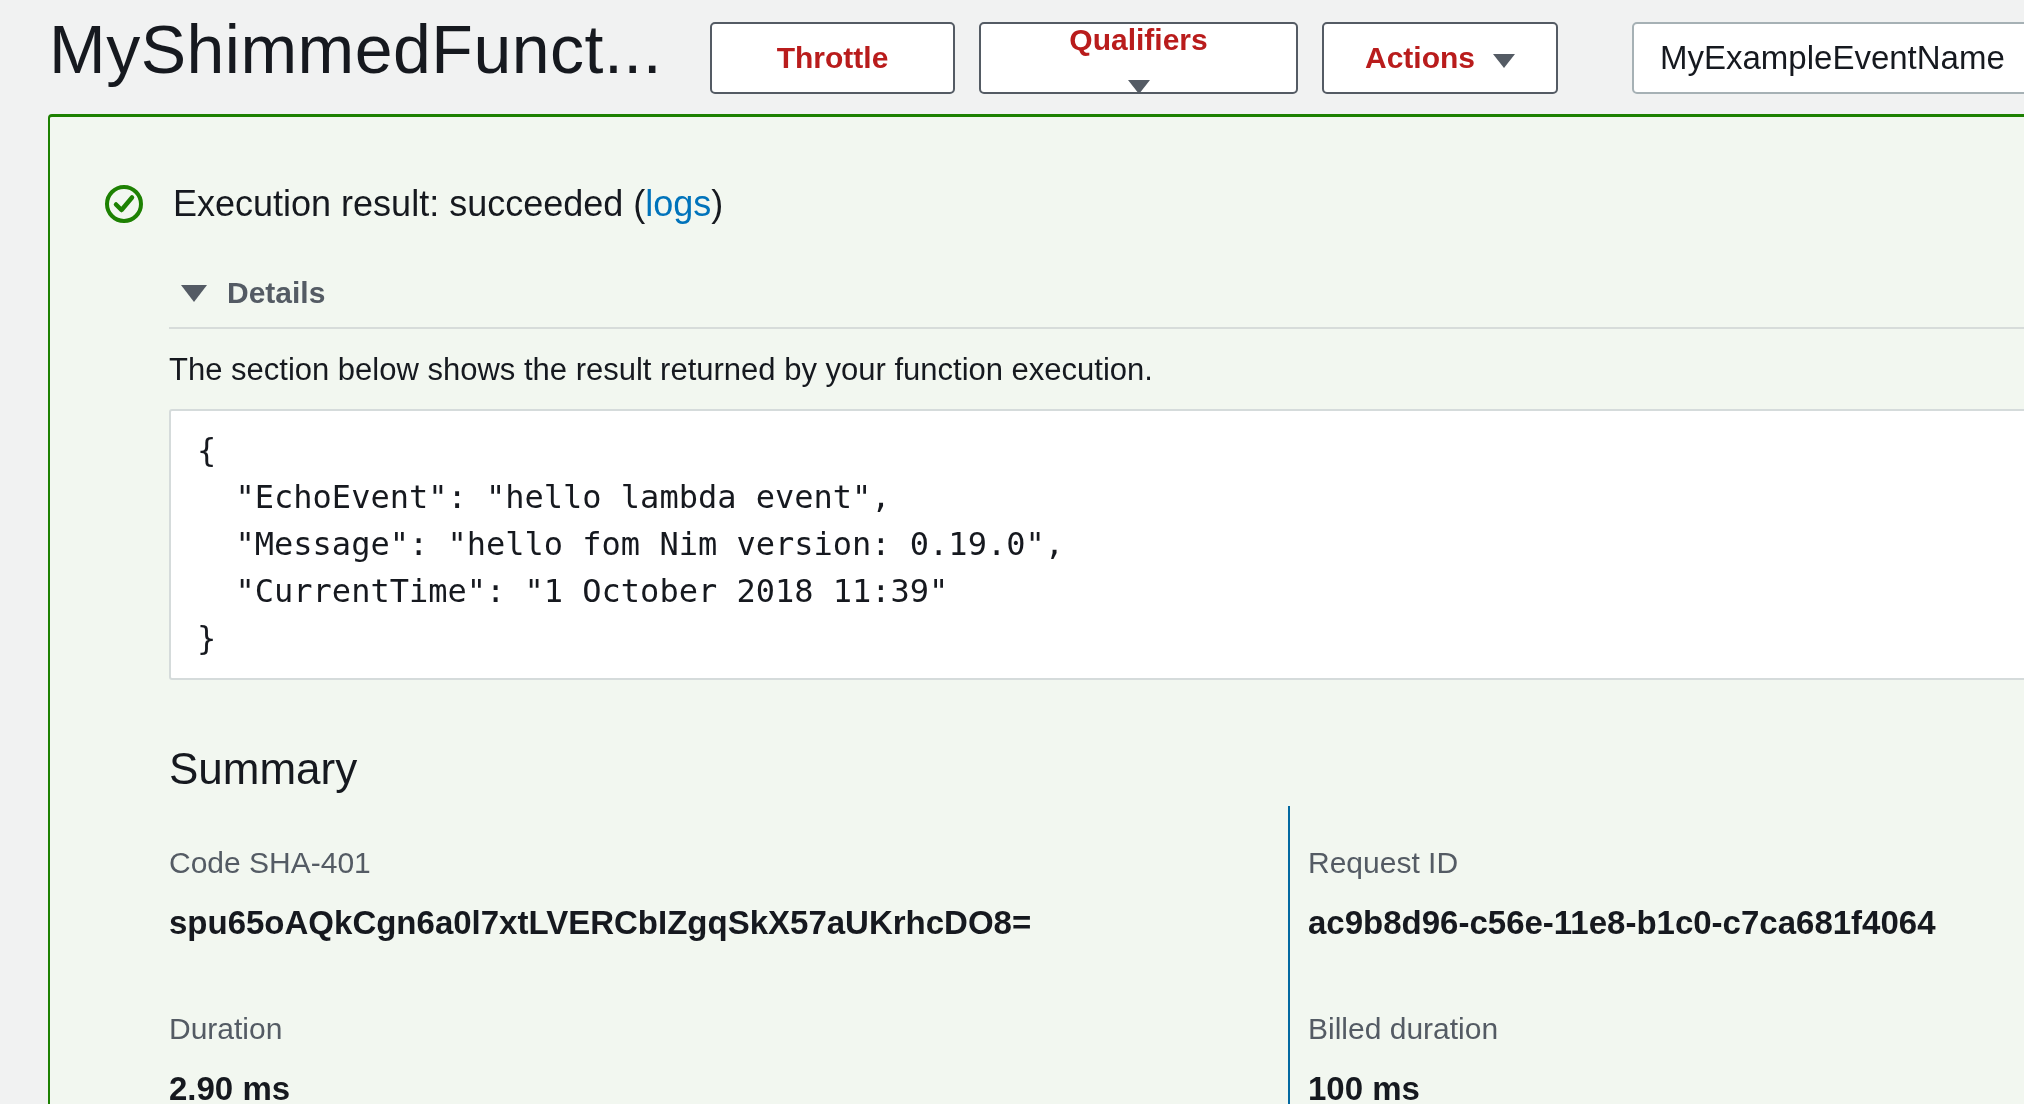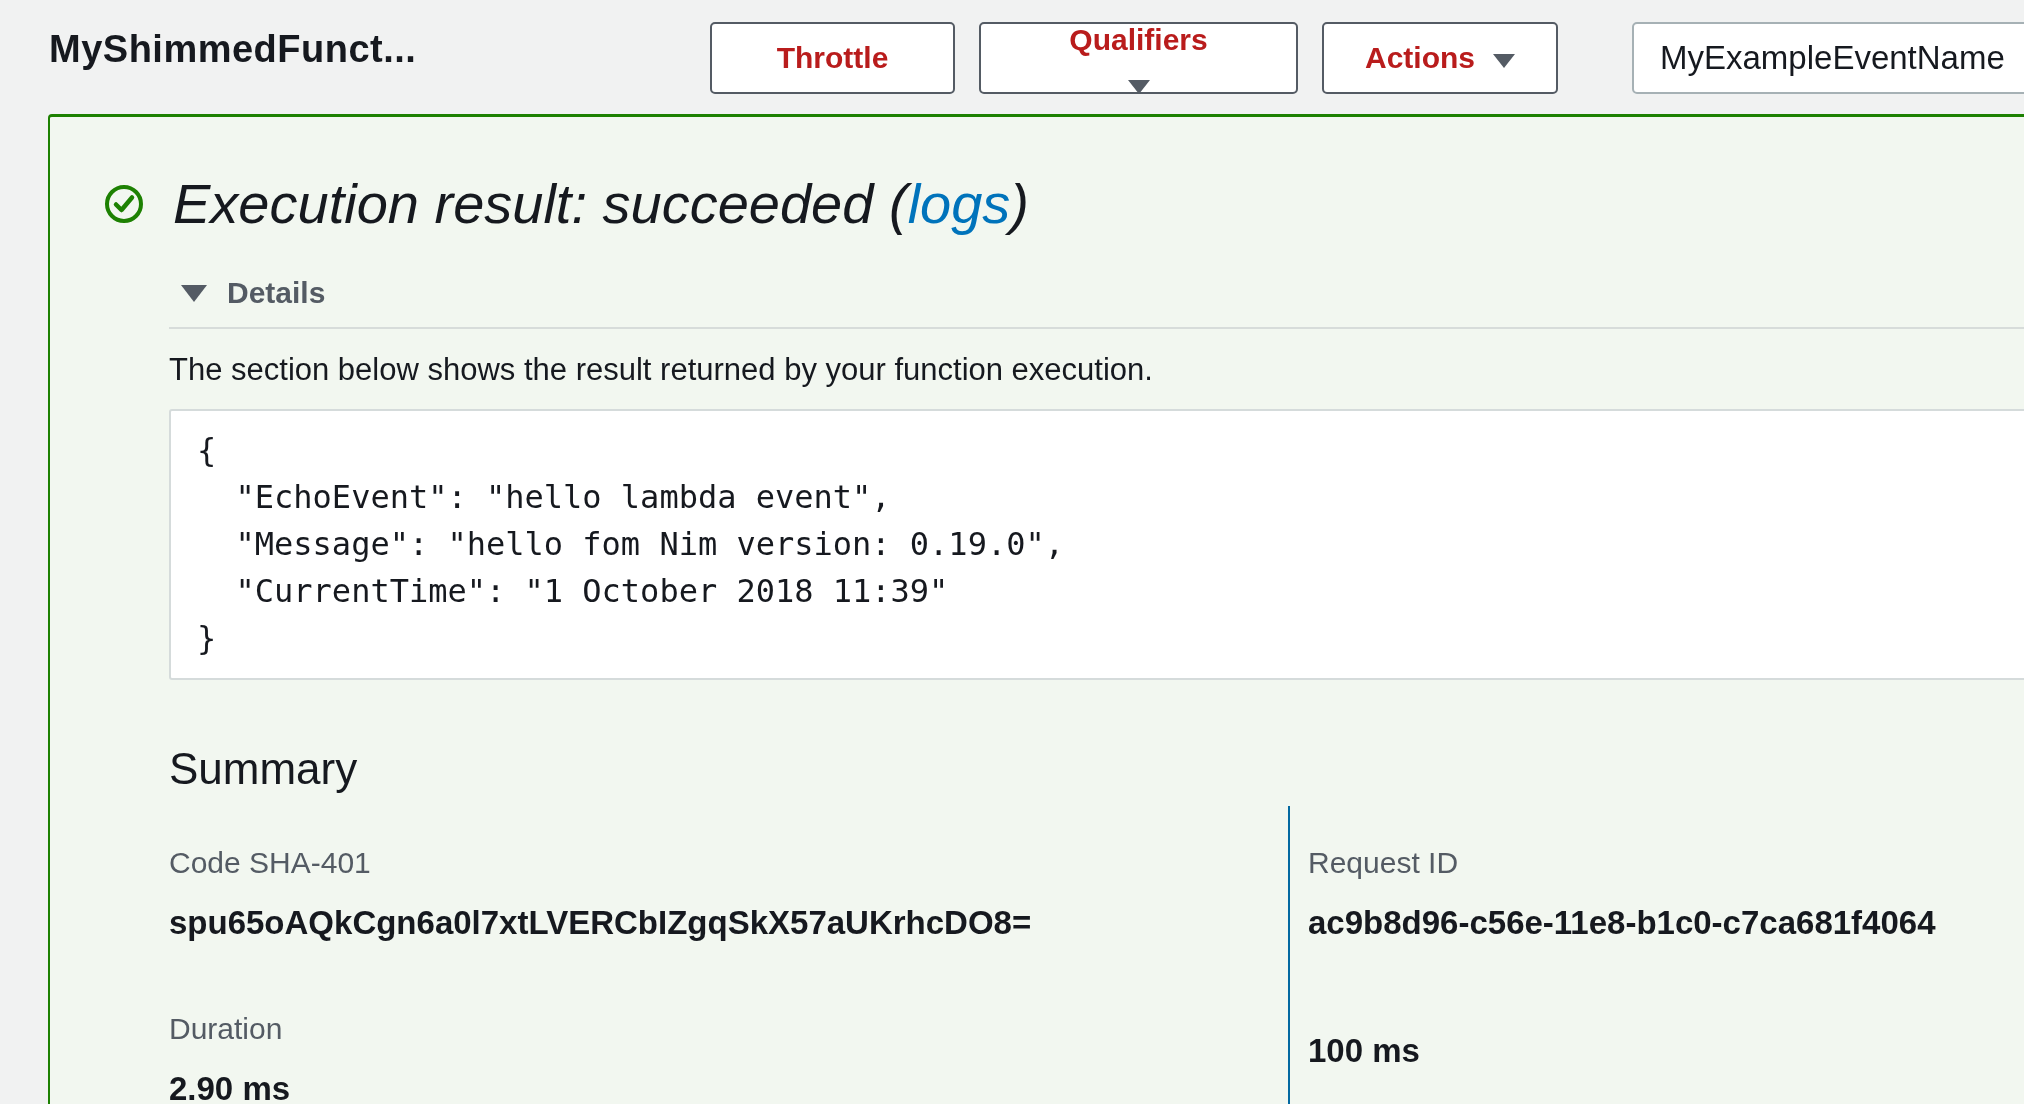--- a/index.html
+++ b/index.html
@@ -7,21 +7,21 @@
     width: 2024px; height: 1104px;
     overflow: hidden;
     background: #f1f2f2;
     font-family: "Liberation Sans", "DejaVu Sans", sans-serif;
     color: #16191f;
   }
   
   .topbar { position: absolute; left: 0; top: 0; width: 2024px; height: 114px; background: #f1f2f2; }
   .fn-title {
     position: absolute; left: 49px; top: 16px;
-    font-size: 38px; line-height: 66px; font-weight: 700;
+    font-size: 68px; line-height: 66px; font-weight: 400;
     color: #16191f; letter-spacing: 0.5px; white-space: nowrap;
   }
   .btn {
     position: absolute; top: 22px; height: 72px;
     background: #ffffff; border: 2px solid #545b64; border-radius: 5px;
     color: #b91c1c; font-weight: 700; font-size: 30px;
     display: flex; align-items: center; justify-content: center; gap: 18px;
     cursor: pointer; white-space: nowrap;
   }
   .btn-throttle   { left: 710px;  width: 245px; }
@@ -39,21 +39,21 @@
     font-size: 33px; color: #16191f; cursor: pointer; white-space: nowrap;
   }
   
   .panel {
     position: absolute; left: 48px; top: 114px; width: 2060px; height: 1080px;
     background: #f2f7f0;
     border: 2px solid #1d8102; border-top-width: 3px; border-radius: 4px;
   }
   .status-row { display: flex; align-items: flex-start; gap: 28px; margin: 60px 0 0 53px; }
   .status-icon { flex: 0 0 auto; margin-top: 6px; }
-  .status-title { font-size: 56px; line-height: 54px; color: #16191f; font-style: italic; }
+  .status-title { font-size: 36px; line-height: 54px; color: #16191f; }
   .logs-link { color: #0073bb; text-decoration: none; cursor: pointer; }
   .details-row {
     display: flex; align-items: center; gap: 20px;
     margin: 44px 0 0 131px; cursor: pointer;
     color: #545b64; font-size: 30px; font-weight: 700; line-height: 36px;
   }
   .tri-down {
     width: 0; height: 0;
     border-left: 13px solid transparent; border-right: 13px solid transparent;
     border-top: 17px solid #545b64;
@@ -143,17 +143,18 @@
     </div>
     <div class="cell col2 row1">
       <div class="field-label">Request ID</div>
       <div class="field-value">ac9b8d96-c56e-11e8-b1c0-c7ca681f4064</div>
     </div>
     <div class="cell col1 row2">
       <div class="field-label">Duration</div>
       <div class="field-value">2.90 ms</div>
     </div>
     <div class="cell col2 row2">
+      <div class="field-label">Billed duration</div>
       <div class="field-value">100 ms</div>
     </div>
   </div>
 
 </div>
 
 </body></html>

